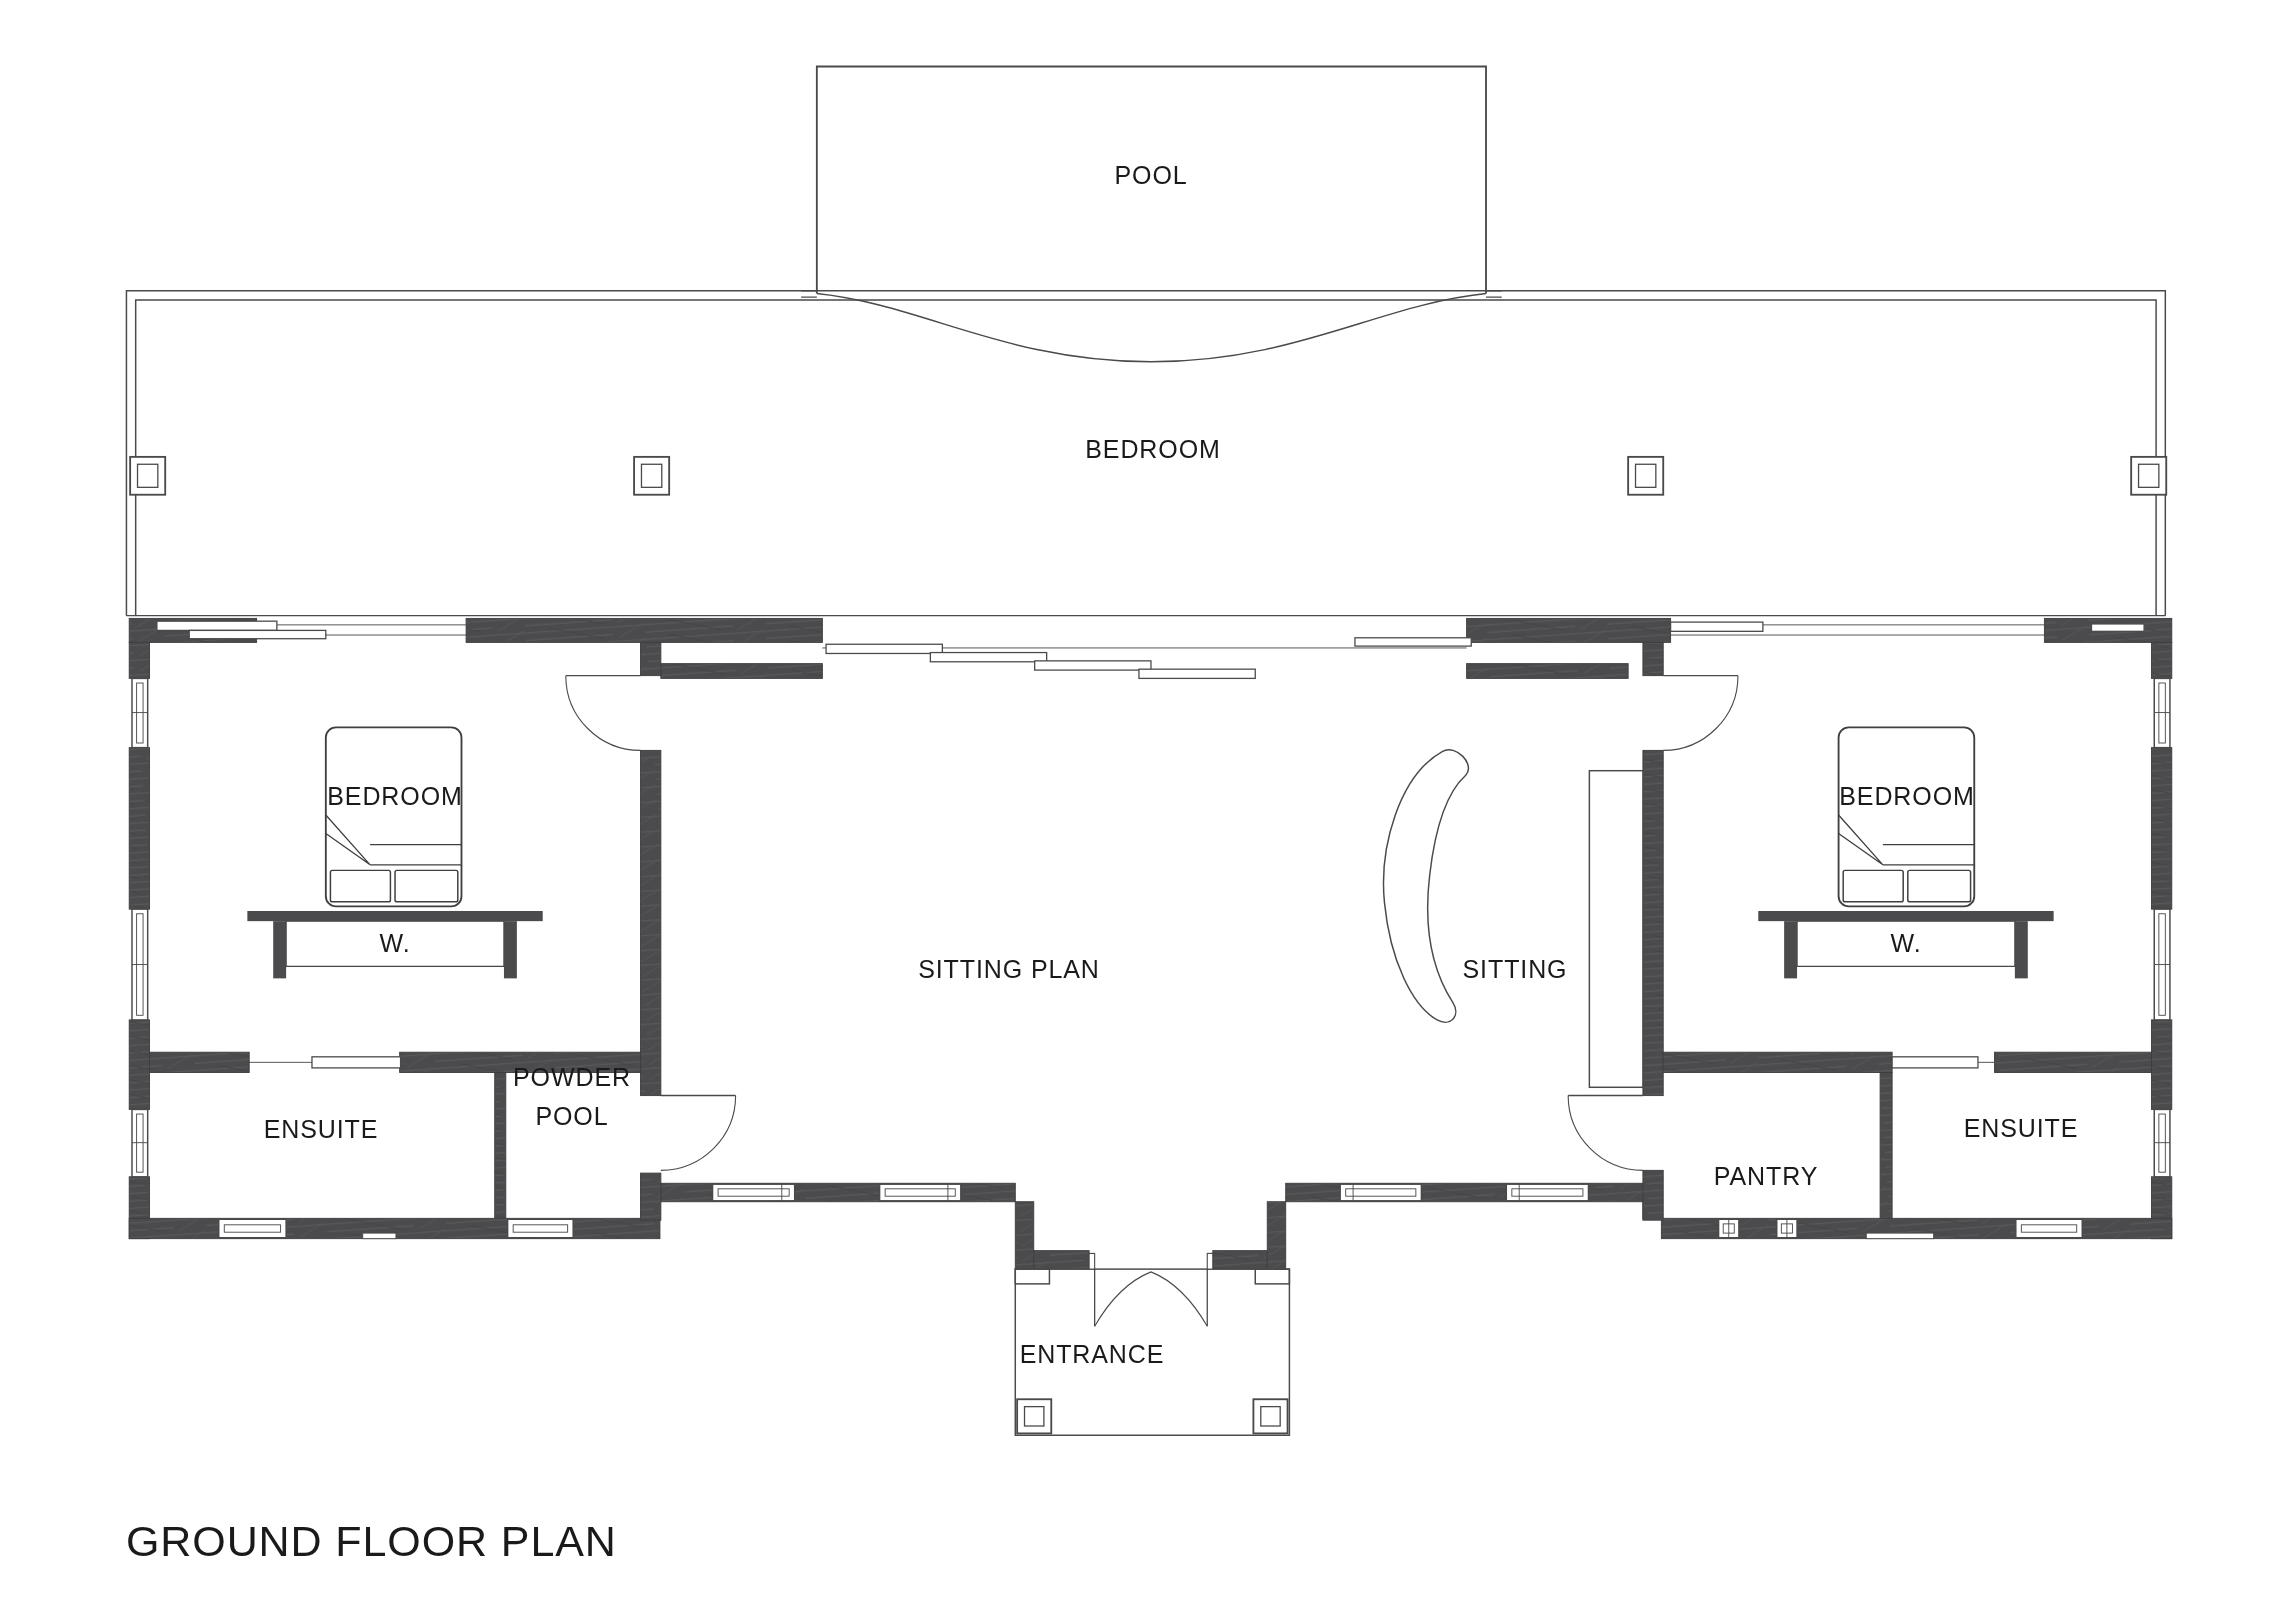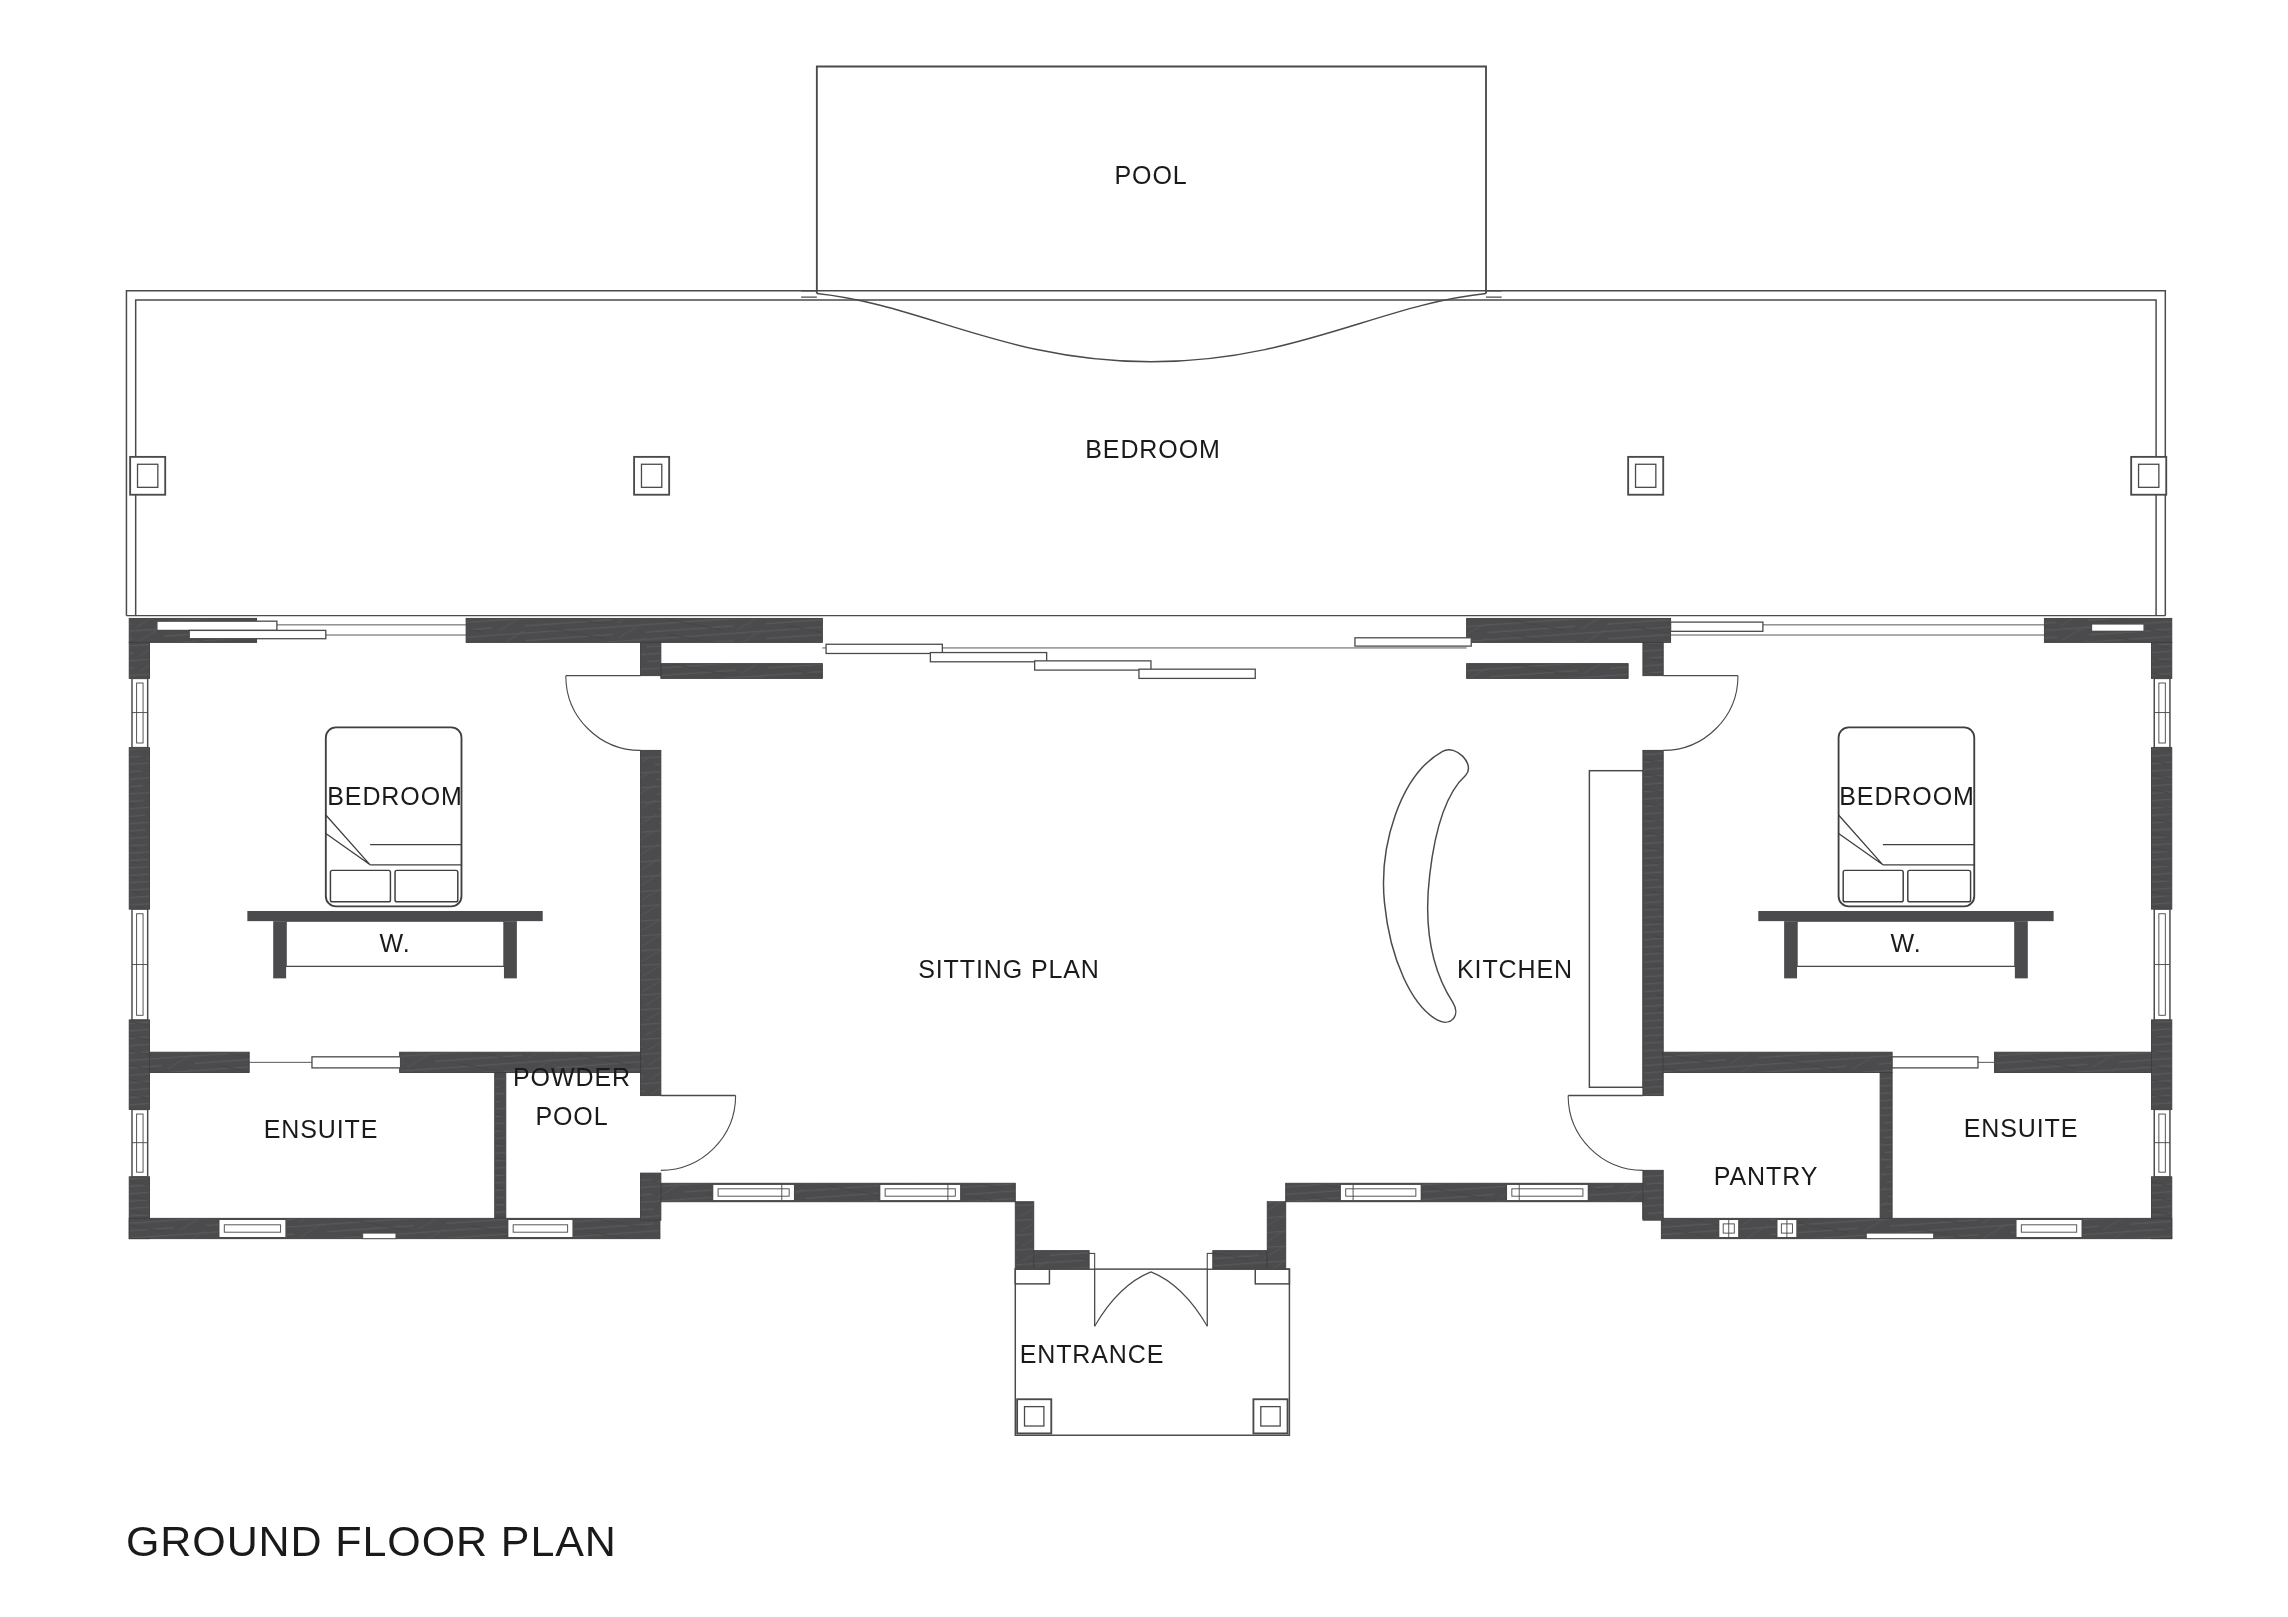--- a/index.html
+++ b/index.html
@@ -303,21 +303,21 @@
   </g>
 </svg>
 
   <div class="lbl" style="left:1151px;top:175px">POOL</div>
   <div class="lbl" style="left:1153px;top:449px">BEDROOM</div>
   <div class="lbl" style="left:395px;top:796px">BEDROOM</div>
   <div class="lbl" style="left:1907px;top:796px">BEDROOM</div>
   <div class="lbl" style="left:395px;top:943px">W.</div>
   <div class="lbl" style="left:1906px;top:943px">W.</div>
   <div class="lbl" style="left:1009px;top:969px">SITTING PLAN</div>
-  <div class="lbl" style="left:1515px;top:969px">KITCHEN</div>
+  <div class="lbl" style="left:1515px;top:969px">SITTING</div>
   <div class="lbl" style="left:321px;top:1129px">ENSUITE</div>
   <div class="lbl" style="left:572px;top:1097px">
     <div>POWDER</div>
     <div>POOL</div>
   </div>
   <div class="lbl" style="left:1766px;top:1176px">PANTRY</div>
   <div class="lbl" style="left:2021px;top:1128px">ENSUITE</div>
   <div class="lbl" style="left:1092px;top:1354px">ENTRANCE</div>
 
   <div class="title">GROUND FLOOR PLAN</div>

